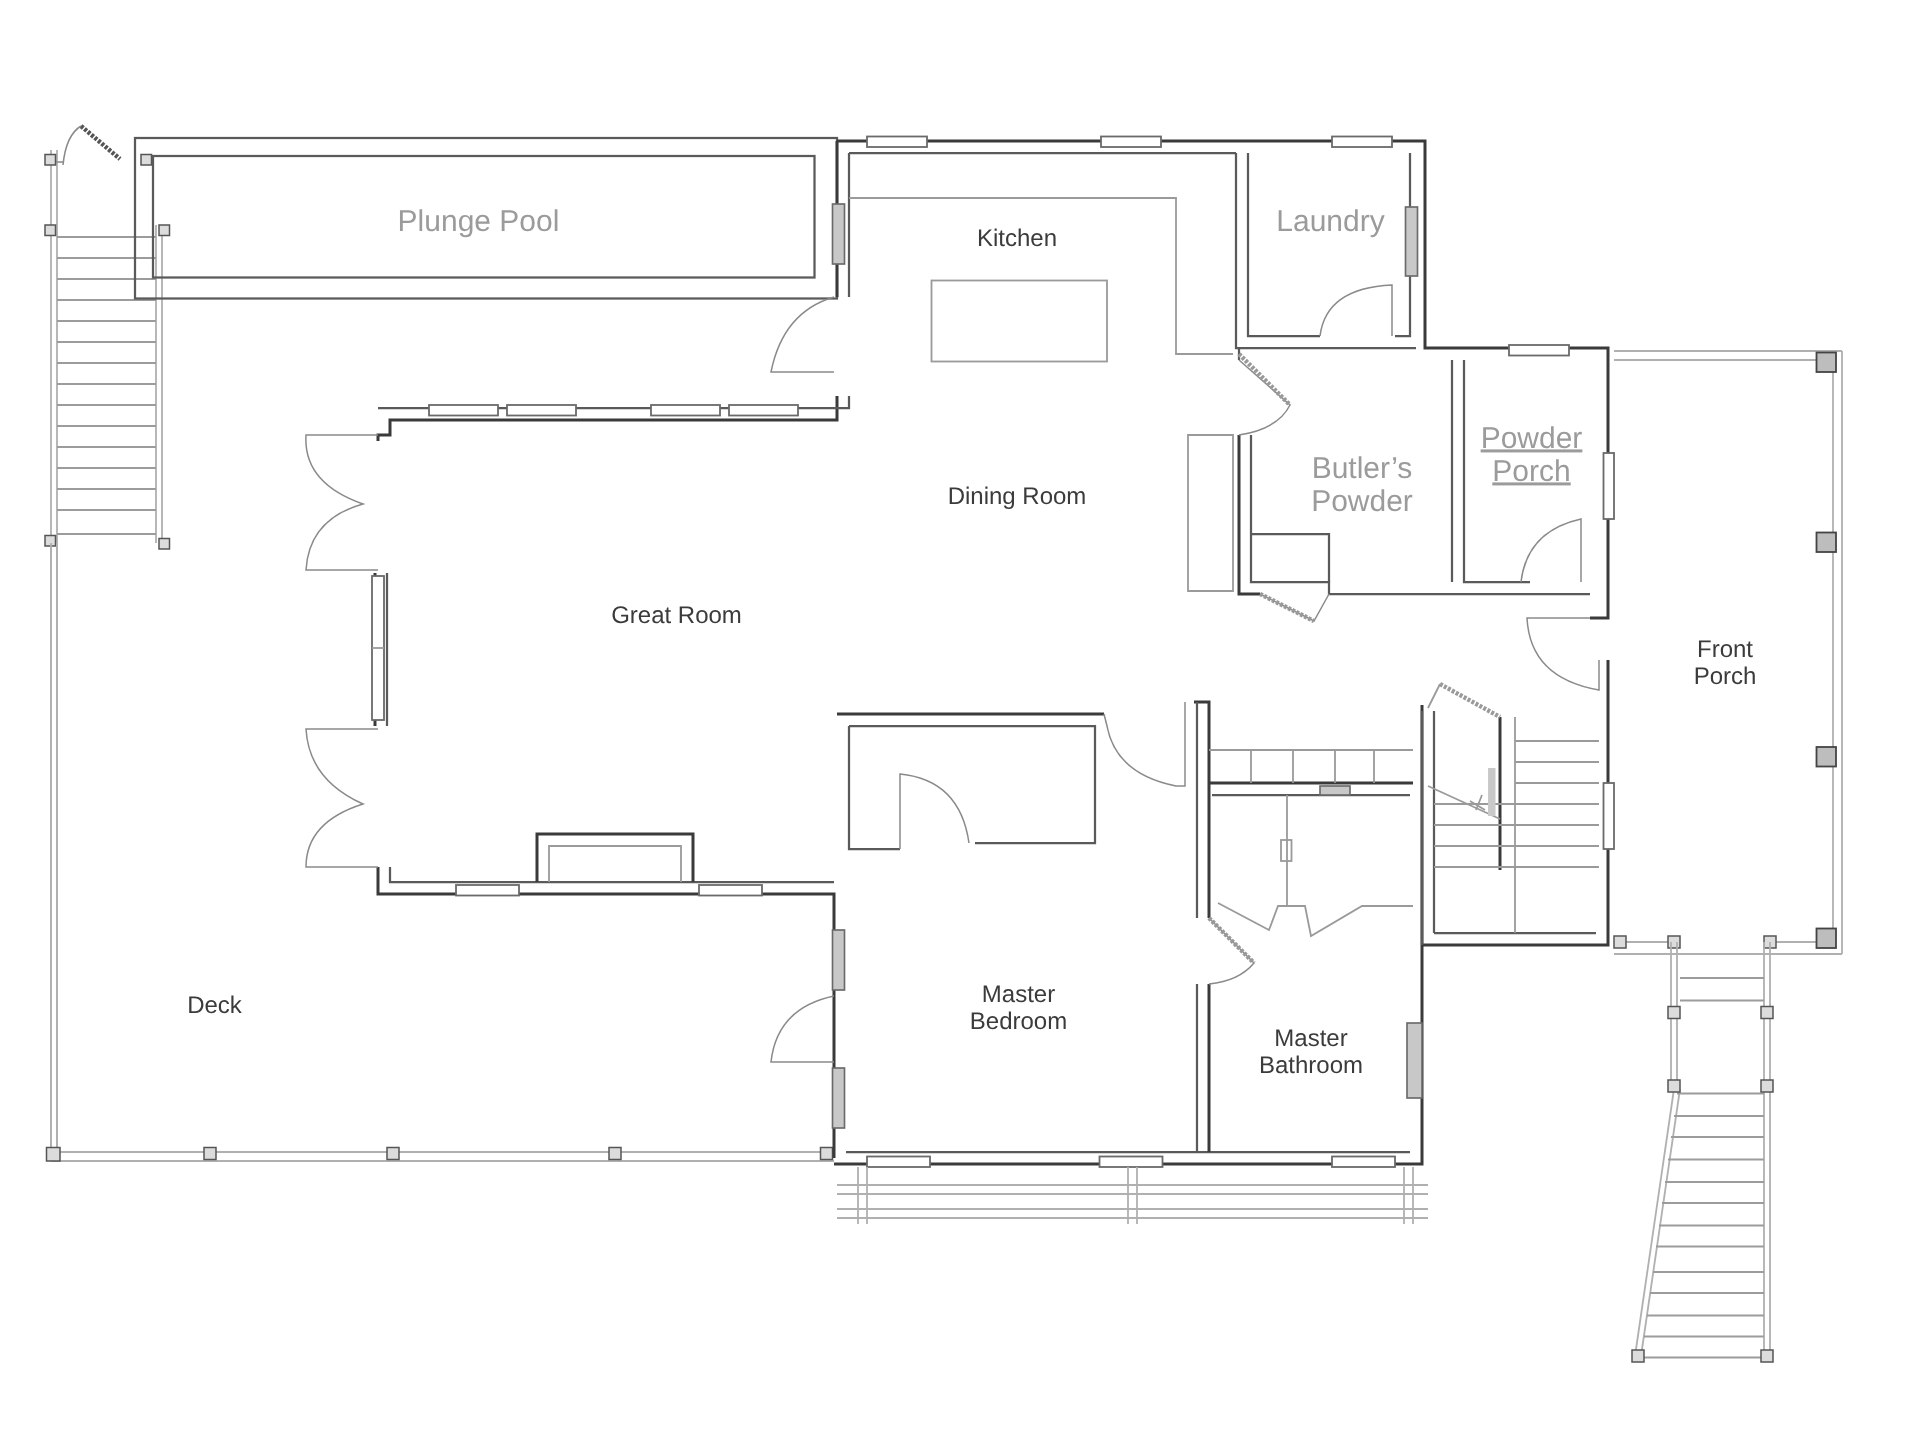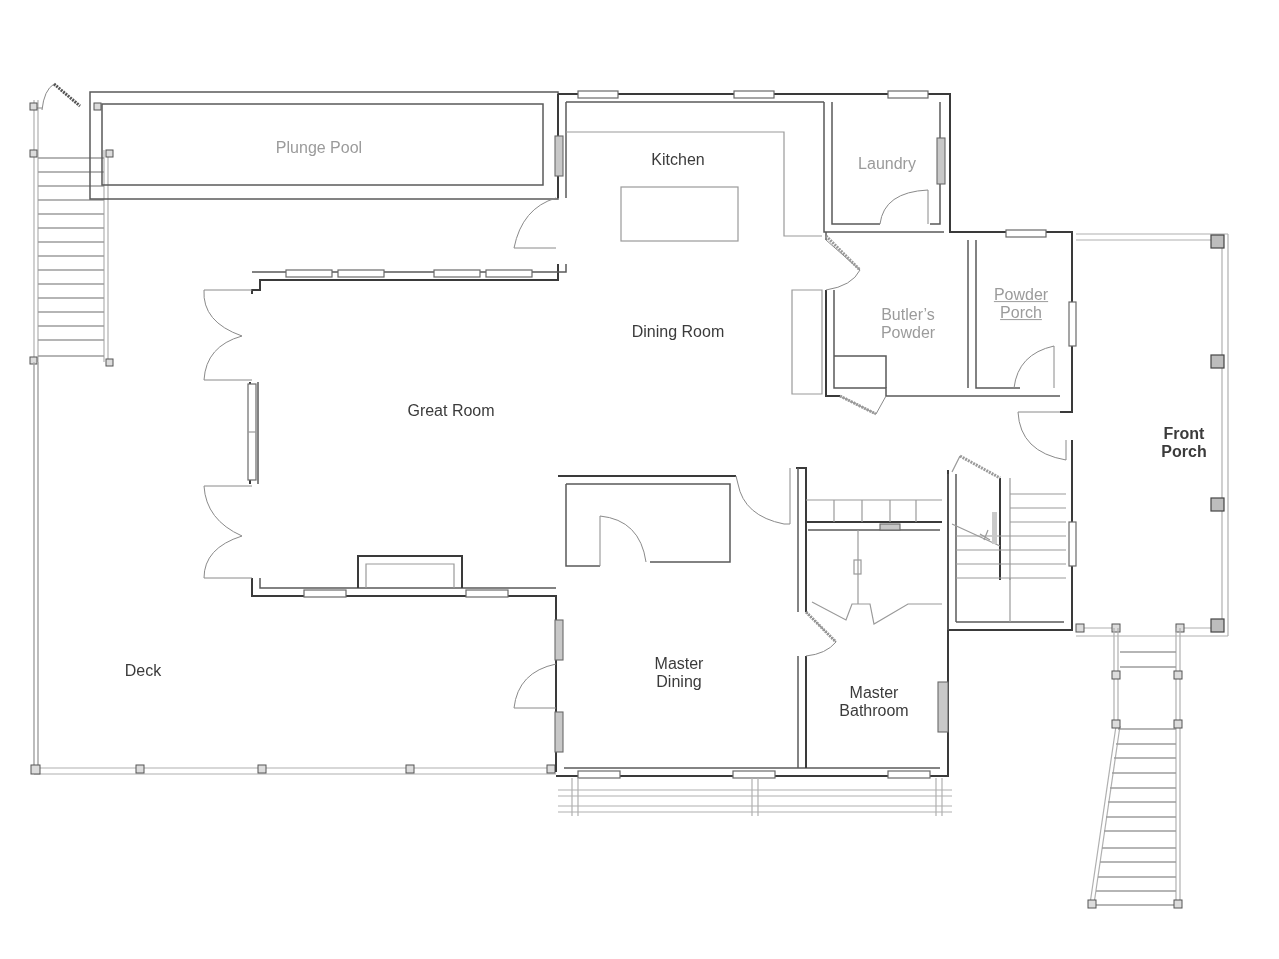--- a/index.html
+++ b/index.html
@@ -10,21 +10,21 @@
   .thin { fill: none; stroke: #9a9a9a; stroke-width: 1.2; }
   .rail { fill: none; stroke: #b0b0b0; stroke-width: 1.2; }
   .step { stroke: #9c9c9c; stroke-width: 1.4; }
   .arc { fill: none; stroke: #8a8a8a; stroke-width: 1; }
   .win { fill: #ffffff; stroke: #6a6a6a; stroke-width: 1.2; }
   .win-g { fill: #c8c8c8; stroke: #6a6a6a; stroke-width: 1.1; }
   .post { fill: #dcdcdc; stroke: #555; stroke-width: 1; }
   .post-big { fill: #bdbdbd; stroke: #444; stroke-width: 1.2; }
   .label { position: absolute; white-space: nowrap; text-align: center; line-height: 1.12; transform: translate(-50%, -50%); }
   .label.dark { color: #3b3b3b; font-size: 16px; }
-  .label.light { color: #9b9b9b; font-size: 16px; }
+  .label.light { color: #9b9b9b; font-size: 20px; }
 </style>
 </head>
 <body>
 
 <svg id="plan" viewBox="0 0 1279 959" xmlns="http://www.w3.org/2000/svg">
 
   <g>
     <line x1="34" y1="150" x2="34" y2="770" class="rail"></line>
     <line x1="38" y1="150" x2="38" y2="770" class="rail"></line>
     <line x1="104" y1="150" x2="104" y2="362" class="rail"></line>
@@ -277,44 +277,44 @@
     <line x1="942" y1="778" x2="942" y2="816" class="rail"></line>
   </g>
 </svg>
 
 <div class="label light" style="left:319px; top:148px;">
   <span>Plunge Pool</span>
 </div>
 <div class="label dark" style="left:678px; top:160px;">
   <span>Kitchen</span>
 </div>
-<div class="label light" style="left:887px; top:164px;">
+<div class="label light" style="left:887px; top:148px;">
   <span>Laundry</span>
 </div>
 <div class="label light" style="left:908px; top:304px;margin-top:20px;">
   <div>Butler’s</div>
   <div>Powder</div>
 </div>
 <div class="label light" style="left:1021px; top:304px;text-decoration:underline;">
   <div>Powder</div>
   <div>Porch</div>
 </div>
 <div class="label dark" style="left:678px; top:332px;">
   <span>Dining Room</span>
 </div>
 <div class="label dark" style="left:411px; top:411px;margin-left:40px;">
   <span>Great Room</span>
 </div>
-<div class="label dark" style="left:1184px; top:443px;font-weight:bold;">
+<div class="label dark" style="left:1150px; top:443px;">
   <div>Front</div>
   <div>Porch</div>
 </div>
 <div class="label dark" style="left:143px; top:671px;">
   <span>Deck</span>
 </div>
 <div class="label dark" style="left:679px; top:673px;">
   <div>Master</div>
-  <div>Dining</div>
+  <div>Bedroom</div>
 </div>
 <div class="label dark" style="left:874px; top:702px;">
   <div>Master</div>
   <div>Bathroom</div>
 </div>
 
 </body></html>

